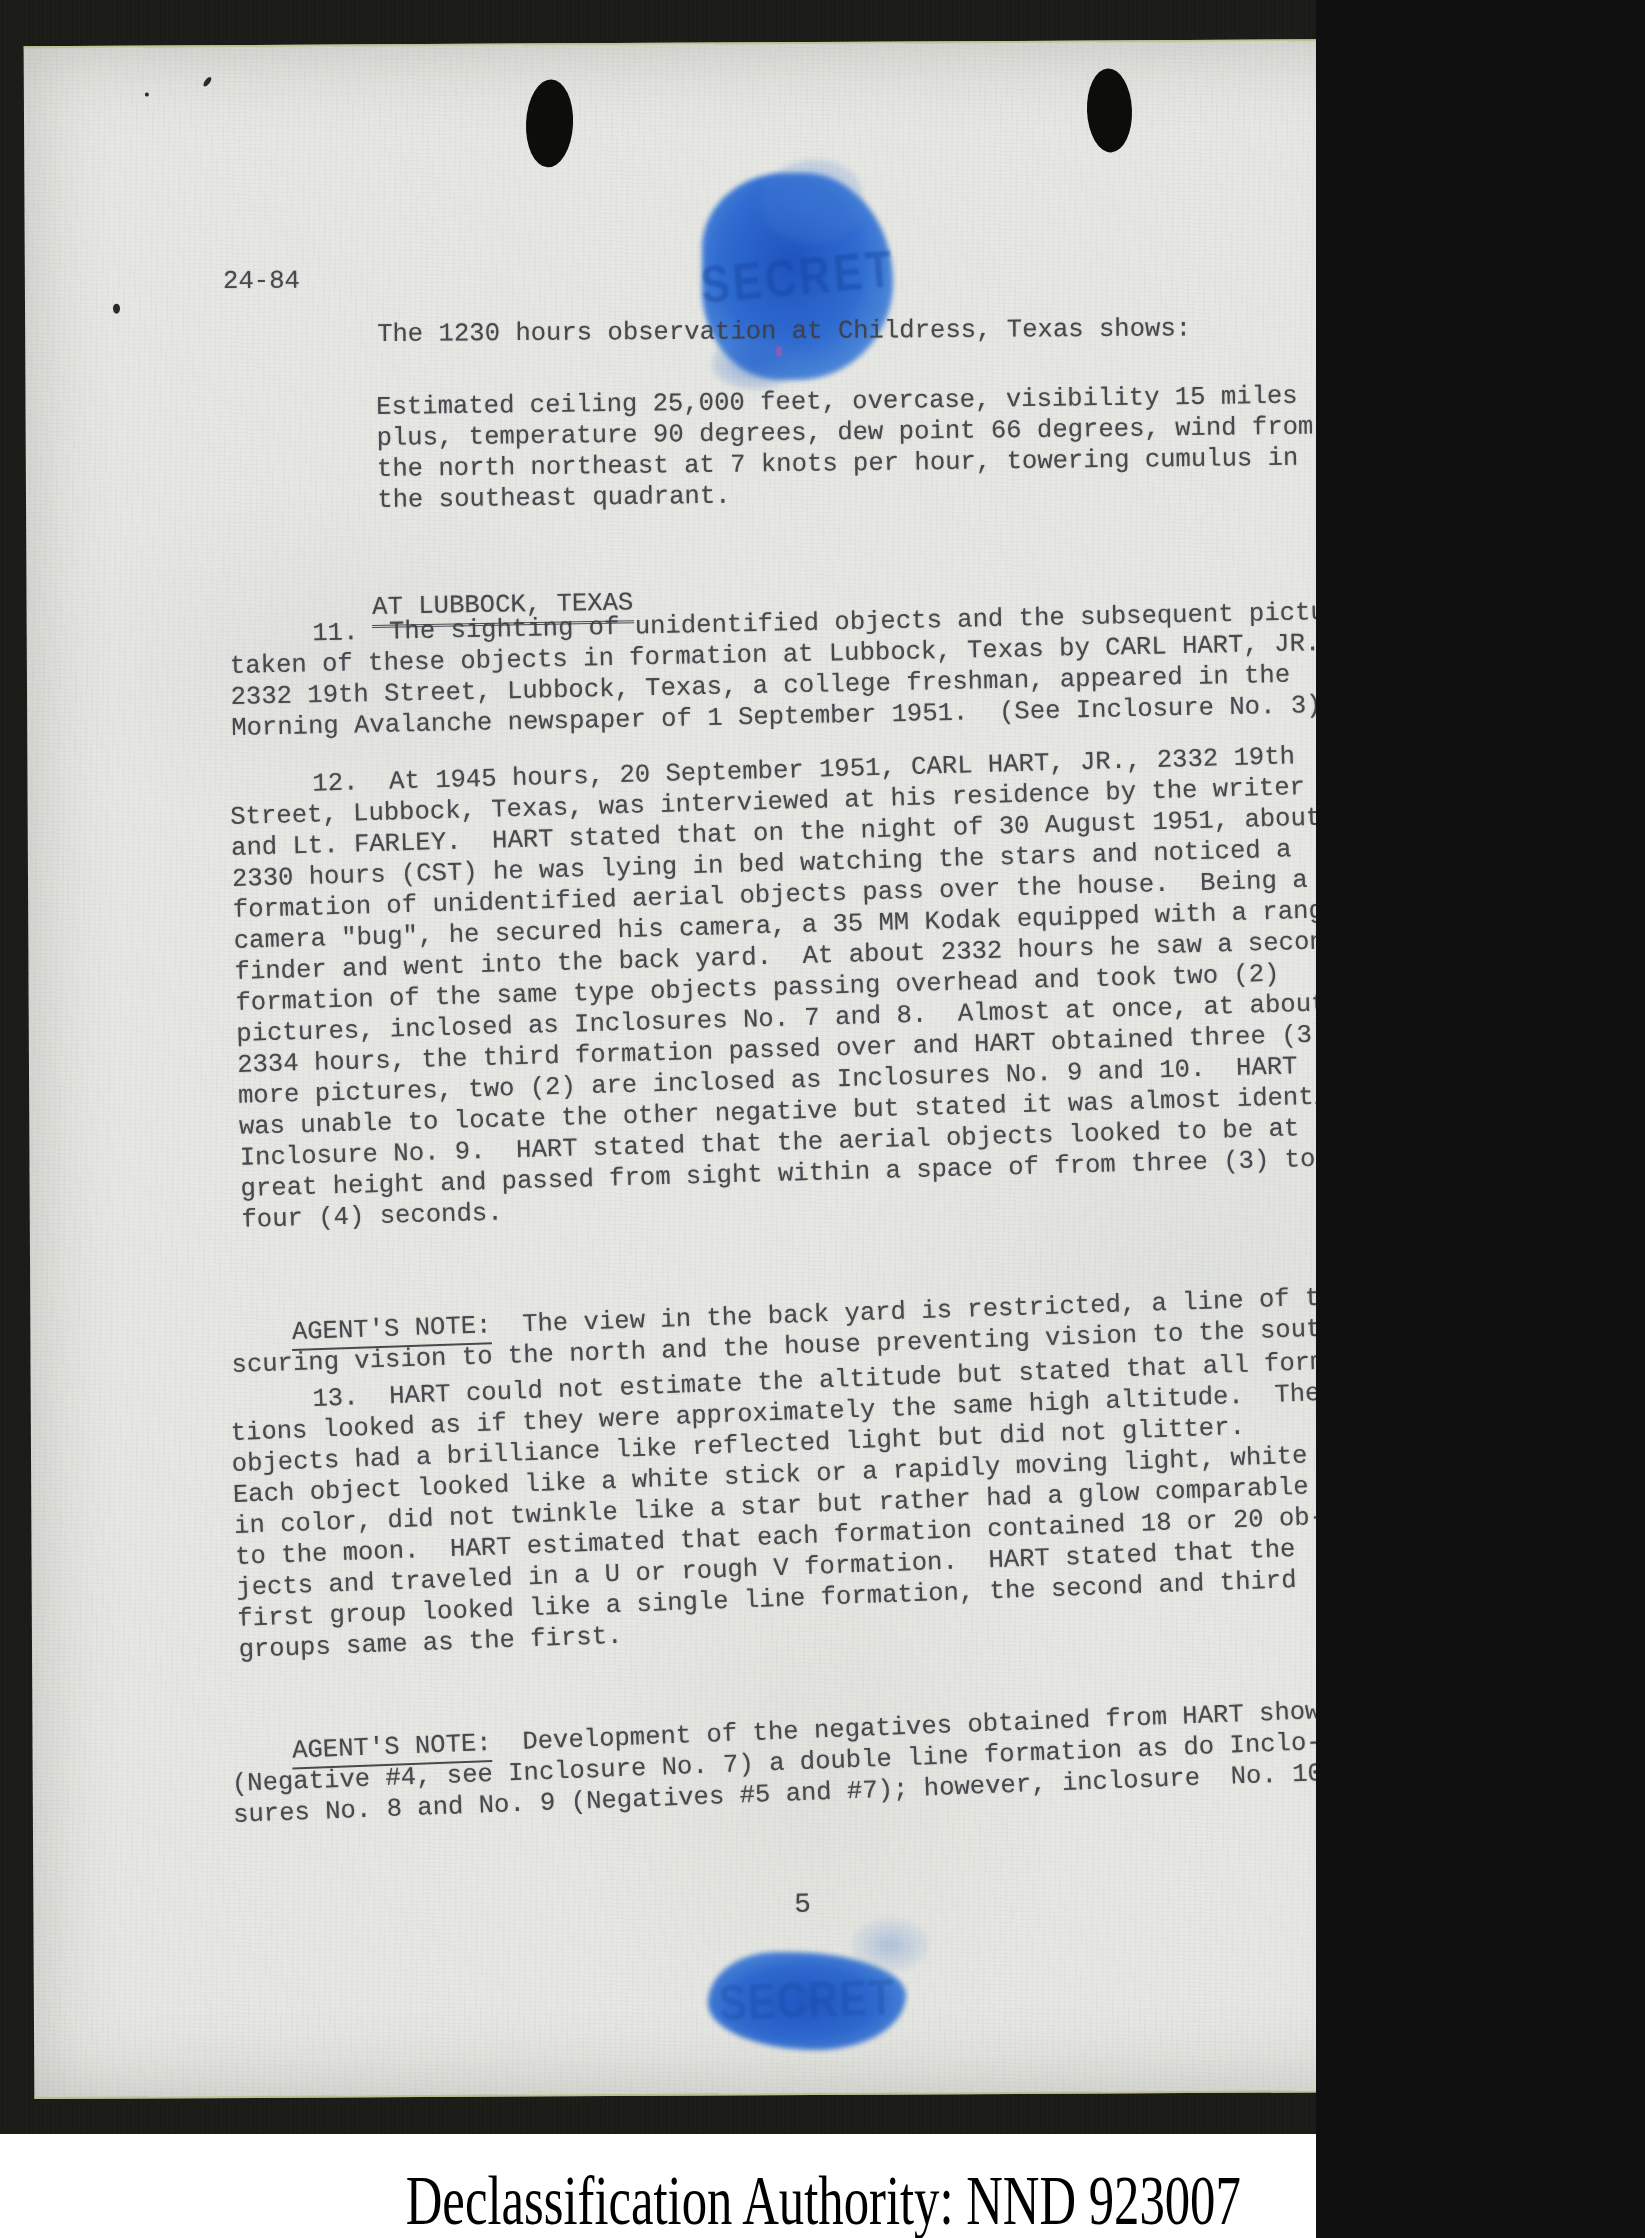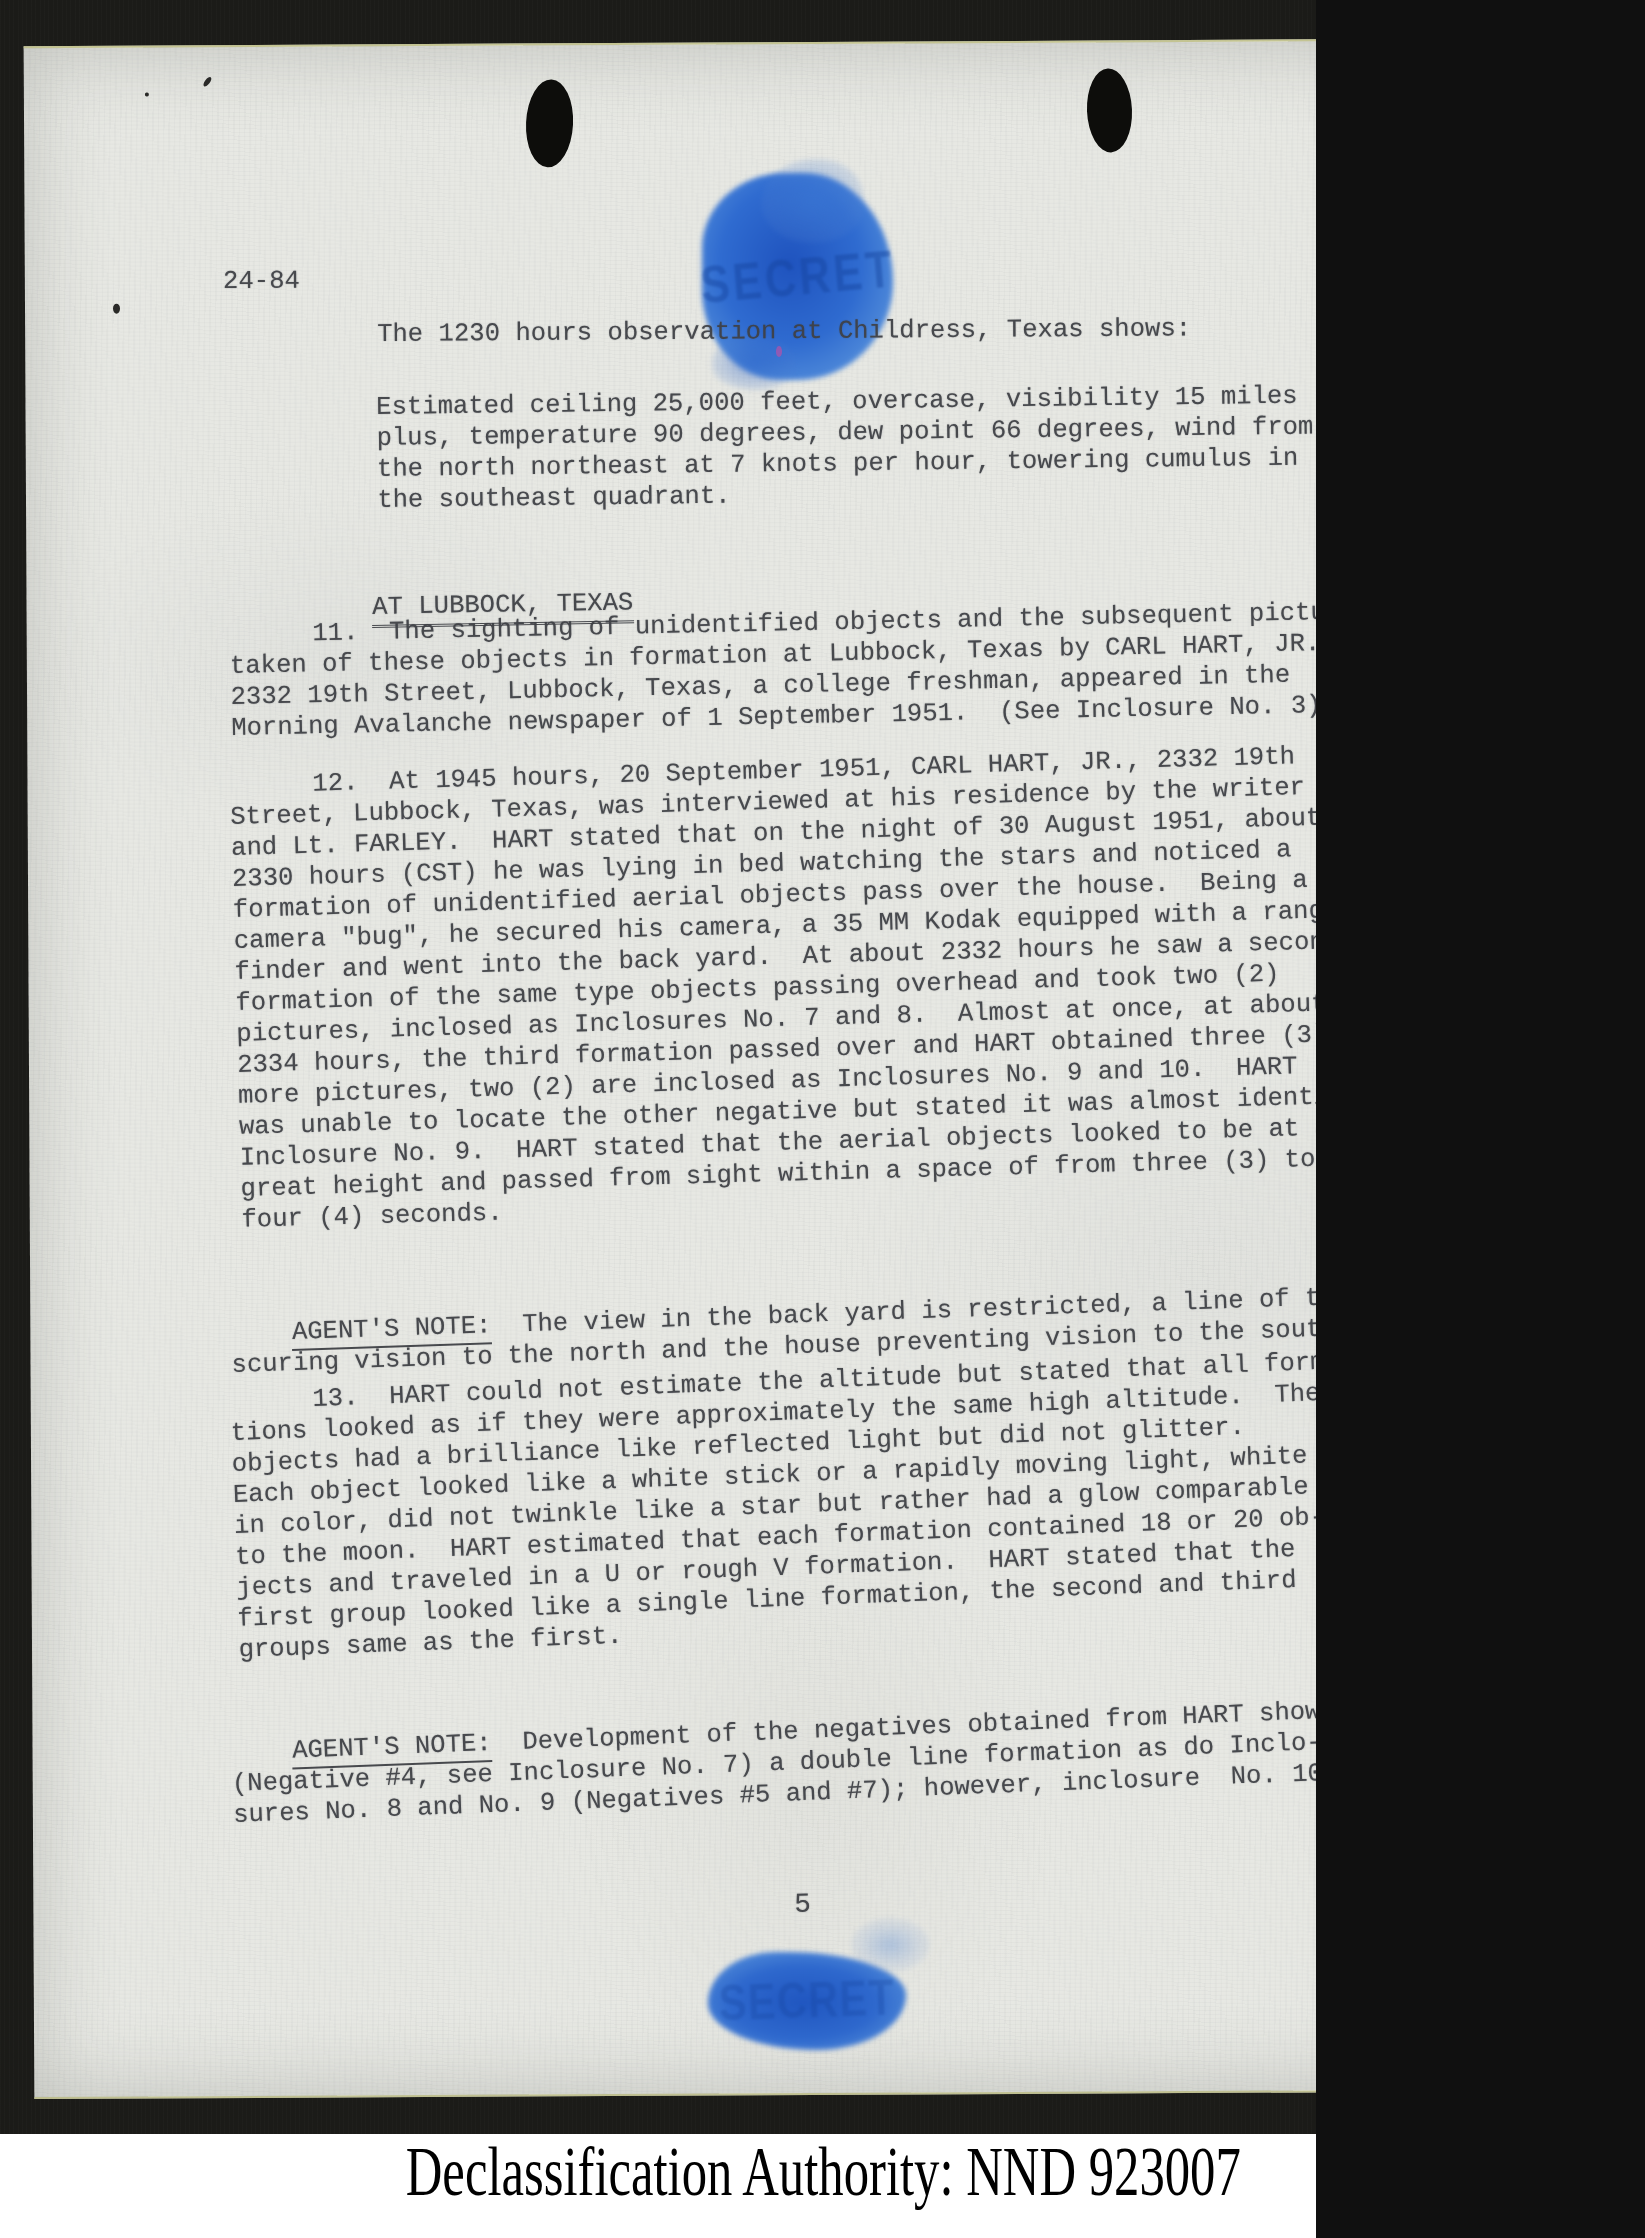--- a/index.html
+++ b/index.html
@@ -21,21 +21,21 @@
   .indent{text-indent:83px;}
   .heading-u{border-bottom:3px double #3f4146;padding-bottom:3px;}
   .note-label{border-bottom:2.5px solid #3f4146;padding-bottom:2px;}
   .hole{position:absolute;background:#0d0d0b;border-radius:50%;}
   .speck{position:absolute;background:#2a2a28;border-radius:50%;}
   .stamp{position:absolute;}
   .blob{position:absolute;filter:blur(2.5px);}
   .stamp-word{position:absolute;left:50%;top:50%;font-family:"Liberation Sans","DejaVu Sans",sans-serif;
               font-weight:bold;color:#15439d;white-space:nowrap;filter:blur(1px);}
   .footer-band{position:absolute;left:0;top:2134px;width:1646px;height:104px;background:#ffffff;
-               display:flex;align-items:flex-start;justify-content:center;}
+               display:flex;align-items:flex-end;justify-content:center;}
   .footer-text{font-family:"Liberation Serif","DejaVu Serif",serif;font-size:65px;color:#000;
                white-space:nowrap;transform:scaleX(0.78) scaleY(1.08);transform-origin:center;}
 </style>
 </head>
 <body>
 
 <div class="page">
 
   <div class="paper">
 

